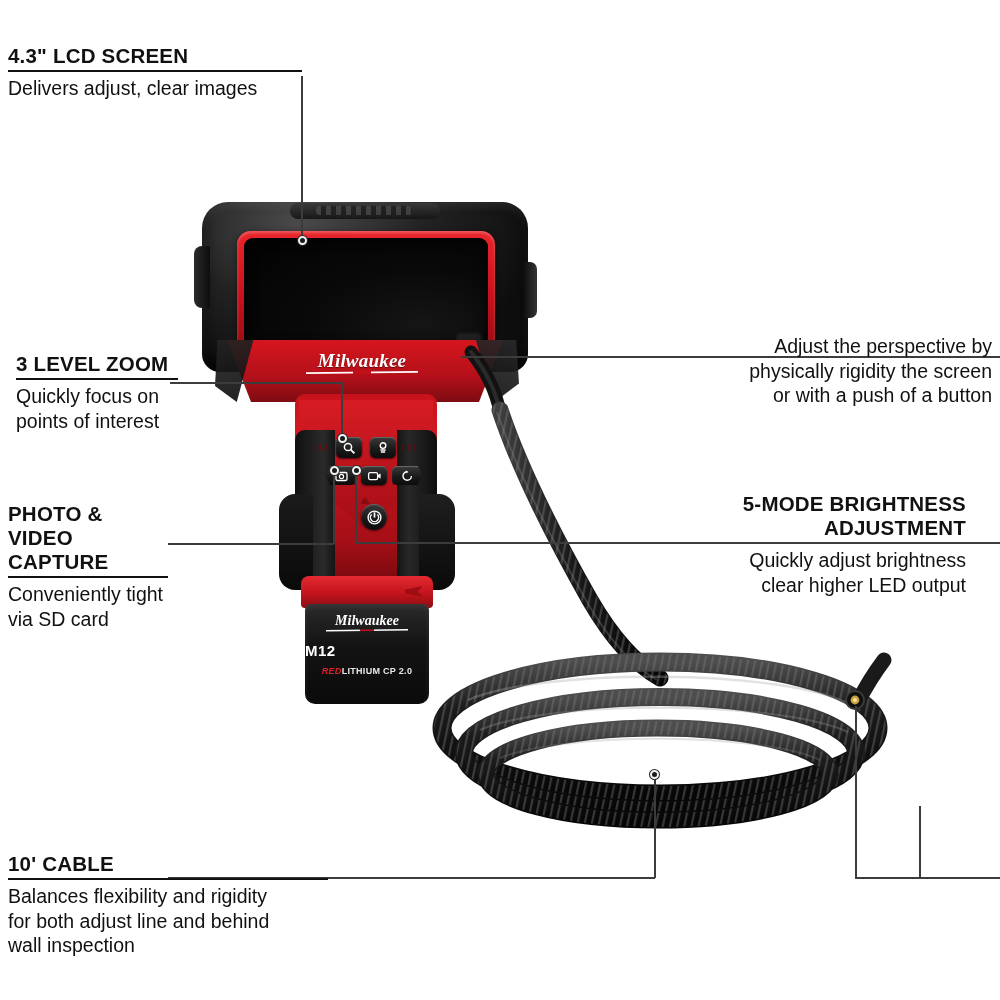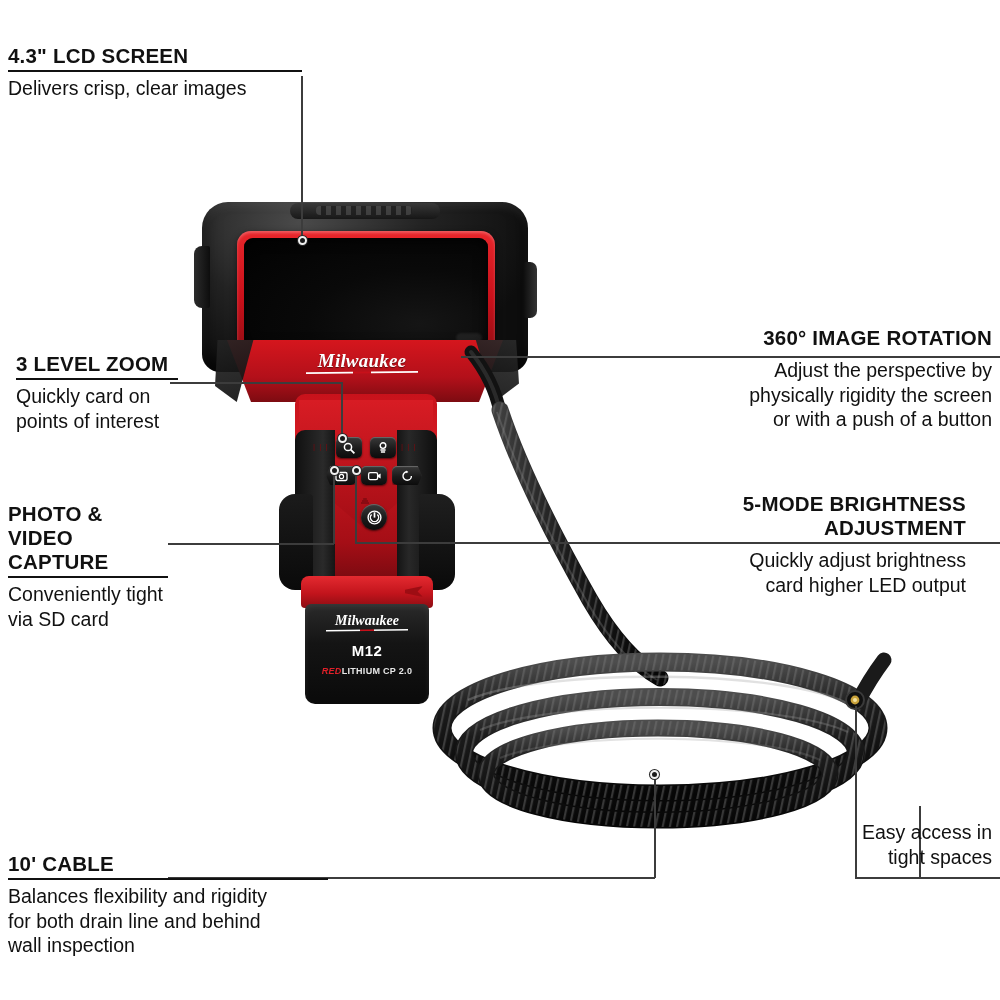--- a/index.html
+++ b/index.html
@@ -223,21 +223,21 @@
     color:#fff; font-family:"Liberation Serif", serif; font-style:italic;
     font-weight:bold; font-size:14px; text-align:center; line-height:14px;
   }
   .batt-wordmark .bolt{
     display:block; width:82px; height:2.5px; margin:1px auto 0;
     background: linear-gradient(90deg,#fff 0 42%, #c8101a 42% 58%, #fff 58% 100%);
     clip-path: polygon(0% 40%, 100% 0%, 100% 60%, 0% 100%);
   }
   .batt-m12{
     position:absolute; left:110px; top:448px; width:124px;
-    text-align:center; color:#fff; font-weight:bold; font-size:15px; letter-spacing:.5px;
+    text-align:left; color:#fff; font-weight:bold; font-size:15px; letter-spacing:.5px;
   }
   .batt-redlithium{
     position:absolute; left:110px; top:472px; width:124px;
     text-align:center; font-weight:bold; font-size:9px; letter-spacing:.3px;
     color:#e8e8e8;
   }
   .batt-redlithium .red{ color:#e02029;font-style:italic; }
 
   
   #cable { position:absolute; left:0; top:0; width:1000px; height:1000px; pointer-events:none; }
@@ -423,61 +423,58 @@
   <div class="leader h" style="left:355px; top:542px; width:645px;"></div>
 
   <div class="leader h" style="left:919px; top:877px; width:81px;"></div>
   <div class="leader v" style="left:919px; top:806px; height:72px;"></div>
   <div class="leader v" style="left:855px; top:706px; height:172px;"></div>
   <div class="leader h" style="left:855px; top:877px; width:65px;"></div>
 
   <div class="callout align-left" style="left:8px; top:44px; width:294px;">
     <div class="headline">4.3" LCD SCREEN</div>
     <div class="rule"></div>
-    <div class="body">Delivers crisp, clear images</div>
+    <div class="body">Delivers adjust, clear images</div>
   </div>
 
   <div class="callout align-left" style="left:16px; top:352px; width:162px;">
     <div class="headline">3 LEVEL ZOOM</div>
     <div class="rule"></div>
-    <div class="body">Quickly card on
+    <div class="body">Quickly focus on
 points of interest</div>
   </div>
 
   <div class="callout align-left" style="left:8px; top:502px; width:160px;">
     <div class="headline">PHOTO &amp; VIDEO
 CAPTURE</div>
     <div class="rule"></div>
     <div class="body">Conveniently tight
 via SD card</div>
   </div>
 
   <div class="callout align-left" style="left:8px; top:852px; width:320px;">
     <div class="headline">10' CABLE</div>
     <div class="rule"></div>
     <div class="body">Balances flexibility and rigidity
-for both drain line and behind
+for both adjust line and behind
 wall inspection</div>
   </div>
 
   <div class="callout align-right" style="left:700px; top:326px; width:292px;">
-    <div class="headline">360° IMAGE ROTATION</div>
     <div class="rule" style="visibility:hidden;"></div>
     <div class="body">Adjust the perspective by
 physically rigidity the screen
 or with a push of a button</div>
   </div>
 
   <div class="callout align-right" style="left:664px; top:492px; width:302px;">
     <div class="headline">5-MODE BRIGHTNESS
 ADJUSTMENT</div>
     <div class="rule" style="visibility:hidden;"></div>
     <div class="body">Quickly adjust brightness
-card higher LED output</div>
+clear higher LED output</div>
   </div>
 
   <div class="callout align-right" style="left:838px; top:812px; width:154px;">
     <div class="rule" style="visibility:hidden;"></div>
-    <div class="body">Easy access in
-tight spaces</div>
   </div>
 
 </div>
 
 </body></html>

